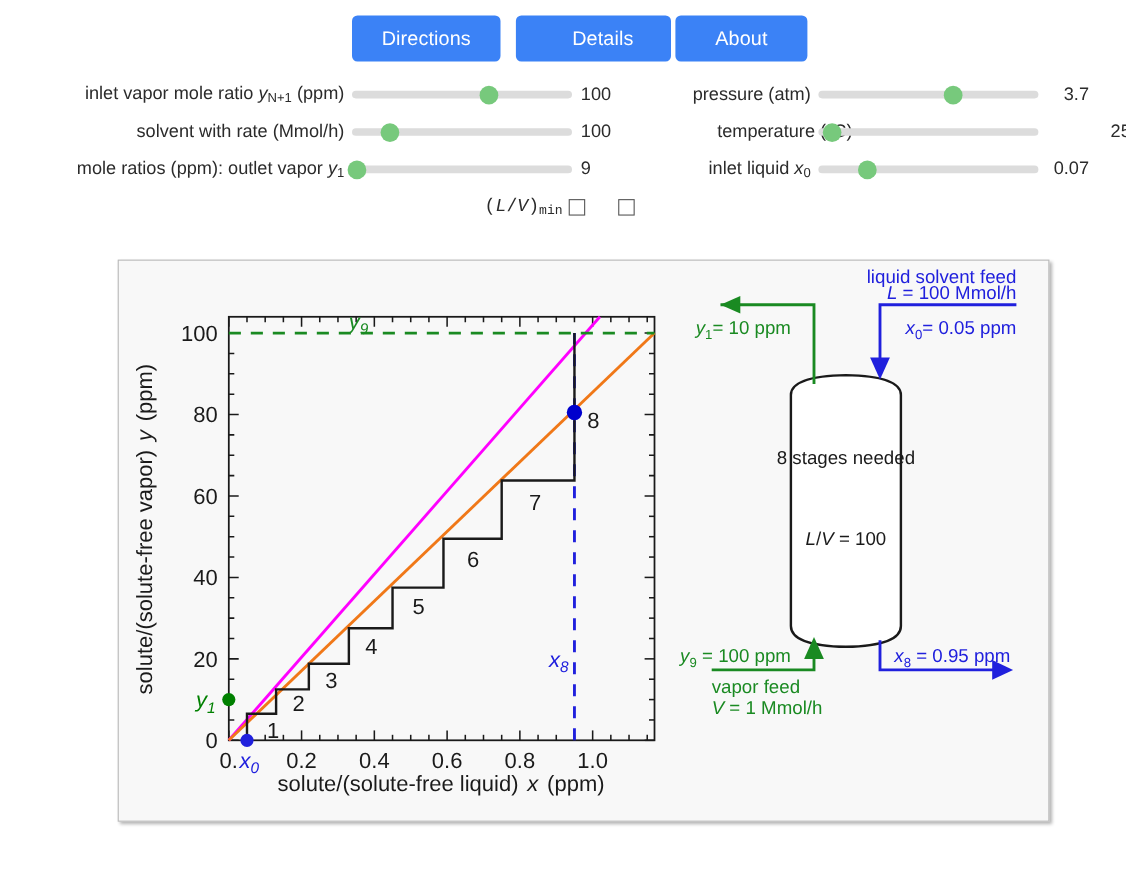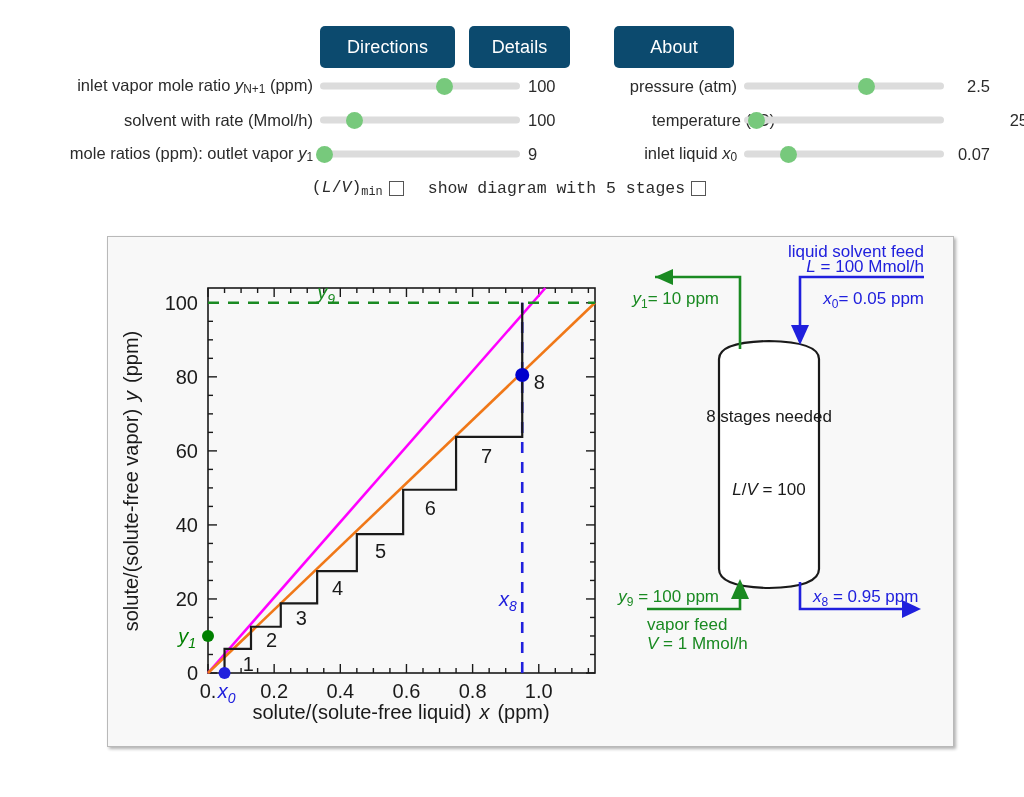--- a/index.html
+++ b/index.html
@@ -8,33 +8,33 @@
     width: 1024px; height: 797px;
     font-family: "Liberation Sans", sans-serif;
     color: #2b2b2b;
     overflow: hidden;
   }
   #root { position: relative; width: 1024px; height: 797px; }
 
   
   .btnbar { position: absolute; top: 14px; left: 0; width: 1024px; height: 42px; }
   .btn {
-    position: absolute; top: 12px;
+    position: absolute; top: 0;
     height: 42px;
-    background: #0c4a6e;
+    background: #3b82f6;
     color: #ffffff;
     border: none; border-radius: 5px;
     font-size: 18px;
     font-family: "Liberation Sans", sans-serif;
     display: flex; align-items: center; justify-content: center;
     cursor: pointer;
     letter-spacing: .1px;
   }
   #btn-directions { left: 320px; width: 135px; }
-  #btn-details    { left: 469px; width: 101px; }
+  #btn-details    { left: 469px; width: 124px; padding-left: 17px; }
   #btn-about      { left: 614px; width: 120px; }
 
   
   .ctrl-row { position: absolute; height: 26px; }
   .ctrl-label {
     position: absolute; right: 0; top: 50%; transform: translateY(-50%);
     font-size: 16.5px; white-space: nowrap; text-align: right;
     color: #2b2b2b;
   }
   .slider-wrap { position: absolute; top: 50%; transform: translateY(-50%); height: 18px; }
@@ -111,21 +111,21 @@
           <div class="slider-thumb" style="left: 4px;"></div>
         </div>
         <div class="ctrl-value" style="left: 528px;">9</div>
       </div>
       <div class="ctrl-row" style="left: 0px; top: 73px; width: 1024px;">
         <div class="ctrl-label" style="right: 287px;">pressure (atm)</div>
         <div class="slider-wrap" style="left: 744px; width: 200px;">
           <div class="slider-track"></div>
           <div class="slider-thumb" style="left: 122px;"></div>
         </div>
-        <div class="ctrl-value" style="left: auto; right: 34px; text-align: right; width: 38px;">2.5</div>
+        <div class="ctrl-value" style="left: auto; right: 34px; text-align: right; width: 38px;">3.7</div>
       </div>
       <div class="ctrl-row" style="left: 0px; top: 107px; width: 1024px; padding-left: 38px;">
         <div class="ctrl-label" style="right: 287px;">temperature (°C)</div>
         <div class="slider-wrap" style="left: 744px; width: 200px;">
           <div class="slider-track"></div>
           <div class="slider-thumb" style="left: 12px;"></div>
         </div>
         <div class="ctrl-value" style="left: auto; right: 34px; text-align: right; width: 38px;">25</div>
       </div>
       <div class="ctrl-row" style="left: 0px; top: 141px; width: 1024px;">
@@ -135,21 +135,20 @@
           <div class="slider-thumb" style="left: 44px;"></div>
         </div>
         <div class="ctrl-value" style="left: auto; right: 34px; text-align: right; width: 38px;">0.07</div>
       </div>
     </div>
 
   <div class="checkrow">
     <span class="chk-label">(<i>L</i>/<i>V</i>)<sub>min</sub></span>
     <span class="chkbox"></span>
     <span style="display:inline-block;width:18px"></span>
-    <span class="chk-label">show diagram with 5 stages</span>
     <span class="chkbox"></span>
   </div>
 
   <div id="figure-panel">
     <svg id="figure-svg" width="845" height="509" viewBox="0 0 845 509">
 
       <g>
 
         <rect x="100" y="51" width="387" height="385" fill="none" stroke="#1a1a1a" stroke-width="1.6"></rect>
 

